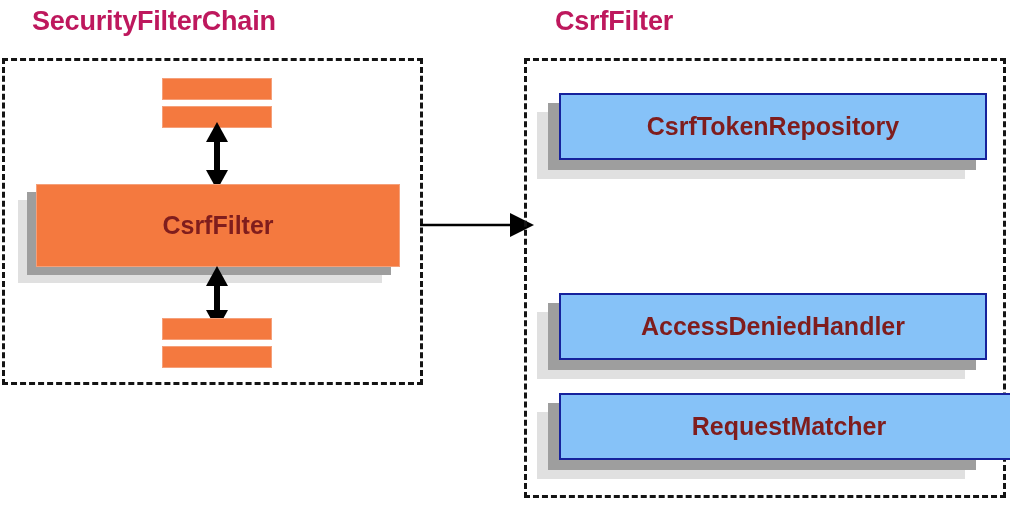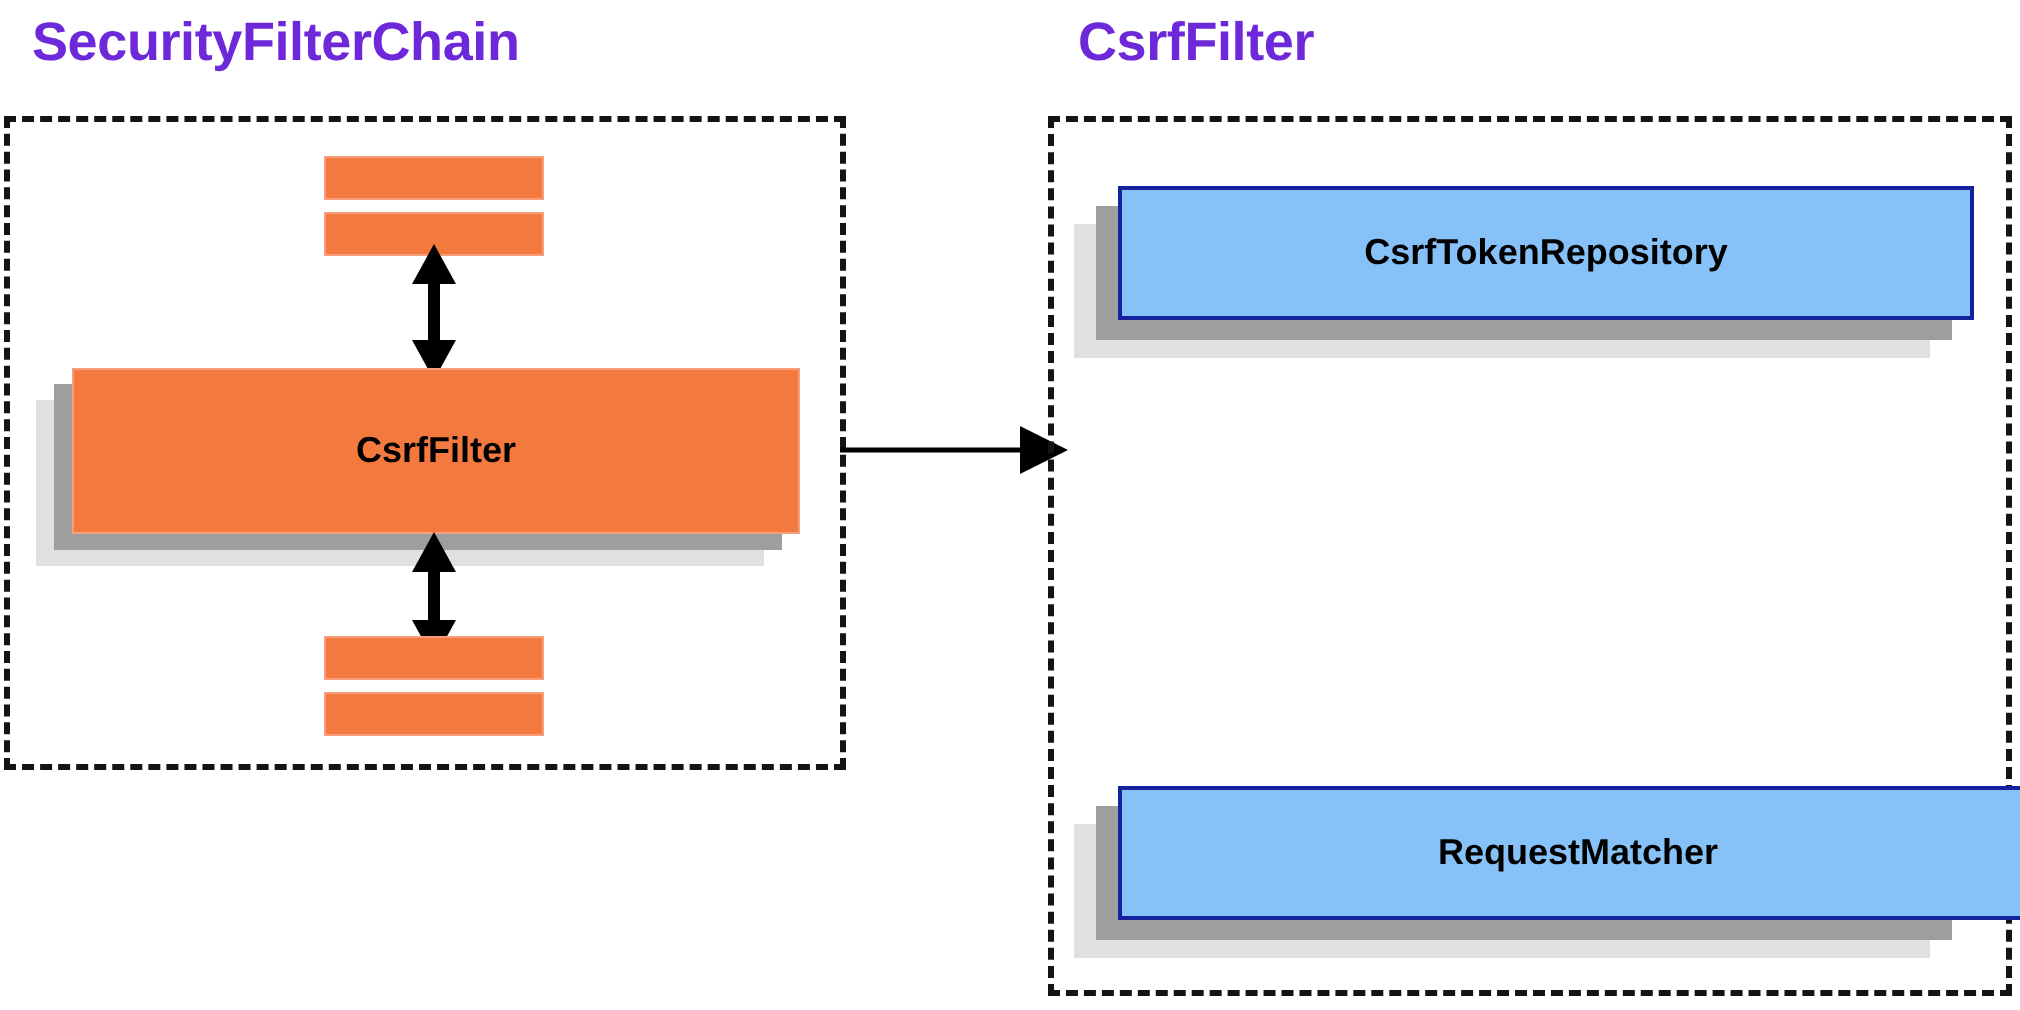--- a/index.html
+++ b/index.html
@@ -19,23 +19,24 @@
     overflow: hidden;
   }
 
   
   .panel-title {
     position: absolute;
     font-family: "Liberation Sans", sans-serif;
     font-weight: bold;
     font-size: 27px;
     line-height: 1;
-    color: #6d28d9;
+    color: #be185d;
     white-space: nowrap;
     letter-spacing: -0.2px;
+    margin-left: 16px;
   }
   #title-left  { left: 16px;  top: 8px; }
   #title-right { left: 539px; top: 8px; }
 
   
   .dashed-panel {
     position: absolute;
     border: 3px dashed #141414;
     background: transparent;
     box-sizing: border-box;
@@ -63,23 +64,23 @@
     bottom: 0;
     box-sizing: border-box;
     display: flex;
     align-items: center;
     justify-content: center;
     text-align: center;
   }
   .node .face .label {
     font-family: "Liberation Sans", sans-serif;
     font-weight: bold;
-    font-size: 18px;
+    font-size: 25px;
     line-height: 1.05;
-    color: #000000;
+    color: #7f1d1d;
     white-space: nowrap;
   }
 
   
   .node.orange .face {
     background: #f4793f;
     border: 1px solid #f5a07a;
   }
   
   .node.blue .face {
@@ -147,20 +148,27 @@
 
   <div class="node blue" style="left:559px; top:93px; width:428px; height:67px;">
     <div class="shadow-far" style="left:-22px; top:19px; width:428px; height:67px;"></div>
     <div class="shadow-near" style="left:-11px; top:10px; width:428px; height:67px;"></div>
     <div class="face">
       <span class="label">CsrfTokenRepository</span>
     </div>
   </div>
 
 
+  <div class="node blue" style="left:559px; top:293px; width:428px; height:67px;">
+    <div class="shadow-far" style="left:-22px; top:19px; width:428px; height:67px;"></div>
+    <div class="shadow-near" style="left:-11px; top:10px; width:428px; height:67px;"></div>
+    <div class="face">
+      <span class="label">AccessDeniedHandler</span>
+    </div>
+  </div>
 
   <div class="node blue" style="left:559px; top:393px; width:460px; height:67px;">
     <div class="shadow-far" style="left:-22px; top:19px; width:428px; height:67px;"></div>
     <div class="shadow-near" style="left:-11px; top:10px; width:428px; height:67px;"></div>
     <div class="face">
       <span class="label">RequestMatcher</span>
     </div>
   </div>
 
 </div>

